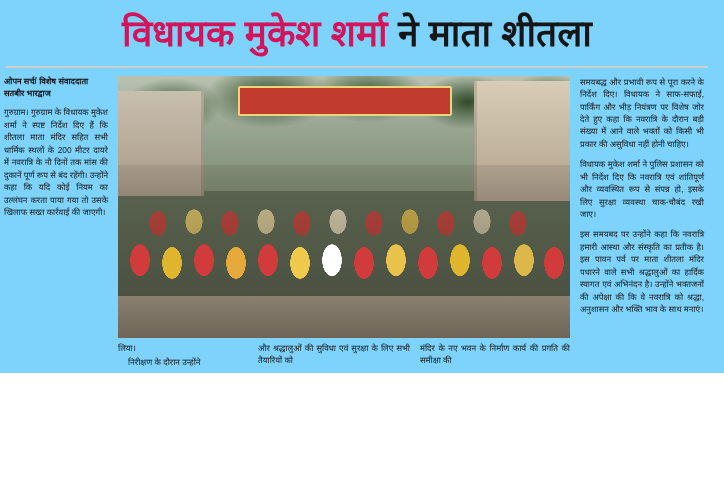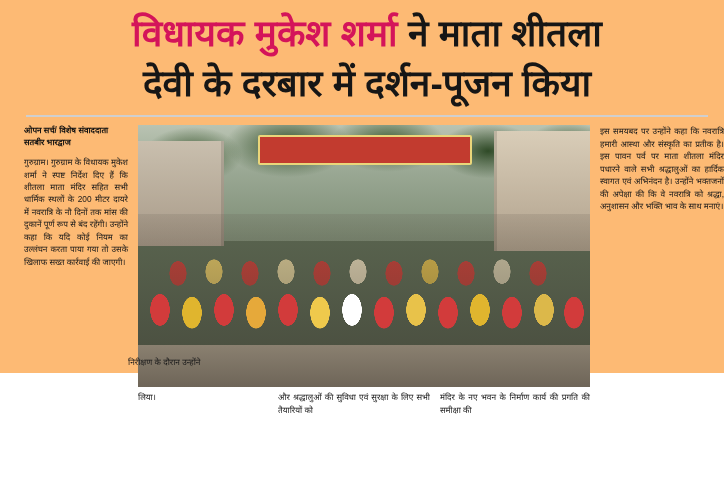--- a/index.html
+++ b/index.html
@@ -5,23 +5,23 @@
   html,body{margin:0;padding:0;}
   body{
     width:724px;height:495px;
     background:#ffffff;
     font-family:"Liberation Sans", sans-serif;
     overflow:hidden;
   }
   .page{
     position:relative;
     width:724px;height:373px;
-    background:#fdba74;
+    background:#7dd3fc;
     box-sizing:border-box;
-    padding:10px 14px 8px 24px;
+    padding:10px 14px 8px 4px;
   }
   
   .headline{
     text-align:center;
     color:#d4145a;
     font-family:"Liberation Sans", sans-serif;
     font-weight:bold;
     line-height:1.18;
     letter-spacing:0px;
     padding:2px 4px 0 4px;
@@ -152,21 +152,20 @@
 </style>
 </head>
 <body>
 
 <div class="page">
 
   <div class="headline">
     <span class="l1">
       <span class="hl-pink">विधायक मुकेश शर्मा</span><span class="hl-black"> ने माता शीतला</span>
     </span>
-    <span class="l2 hl-black">देवी के दरबार में दर्शन-पूजन किया</span>
   </div>
 
   <div class="rule"></div>
 
   <div class="cols">
 
     <div class="col col-left">
       <div class="byline">
         <div>ओपन सर्च/ विशेष संवाददाता</div>
         <div>सतबीर भारद्वाज</div>
@@ -193,20 +192,22 @@
         <div class="cap cap-c">
           <div>और श्रद्धालुओं की सुविधा एवं सुरक्षा के लिए सभी तैयारियों को</div>
         </div>
         <div class="cap cap-b">
           <div>मंदिर के नए भवन के निर्माण कार्य की प्रगति की समीक्षा की</div>
         </div>
       </div>
     </div>
 
     <div class="col col-right">
+      <p class="body">समयबद्ध और प्रभावी रूप से पूरा करने के निर्देश दिए। विधायक ने साफ-सफाई, पार्किंग और भीड़ नियंत्रण पर विशेष जोर देते हुए कहा कि नवरात्रि के दौरान बड़ी संख्या में आने वाले भक्तों को किसी भी प्रकार की असुविधा नहीं होनी चाहिए।</p>
+      <p class="body">विधायक मुकेश शर्मा ने पुलिस प्रशासन को भी निर्देश दिए कि नवरात्रि एवं शांतिपूर्ण और व्यवस्थित रूप से संपन्न हो, इसके लिए सुरक्षा व्यवस्था चाक-चौबंद रखी जाए।</p>
       <p class="body">इस समयबद पर उन्होंने कहा कि नवरात्रि हमारी आस्था और संस्कृति का प्रतीक है। इस पावन पर्व पर माता शीतला मंदिर पधारने वाले सभी श्रद्धालुओं का हार्दिक स्वागत एवं अभिनंदन है। उन्होंने भक्तजनों की अपेक्षा की कि वे नवरात्रि को श्रद्धा, अनुशासन और भक्ति भाव के साथ मनाएं।</p>
     </div>
   </div>
 
   <div class="foot">
     <div style="width:104px;flex:0 0 104px;"></div>
     <div style="width:130px;flex:0 0 130px;">निरीक्षण के दौरान उन्होंने</div>
   </div>
 
 </div>

